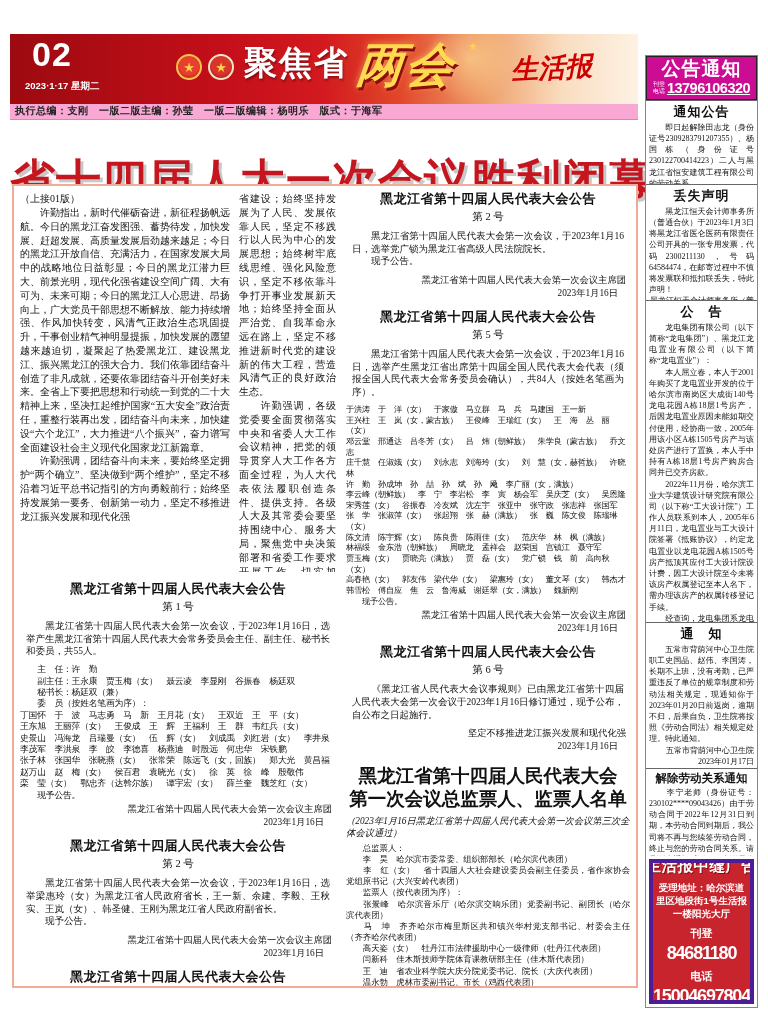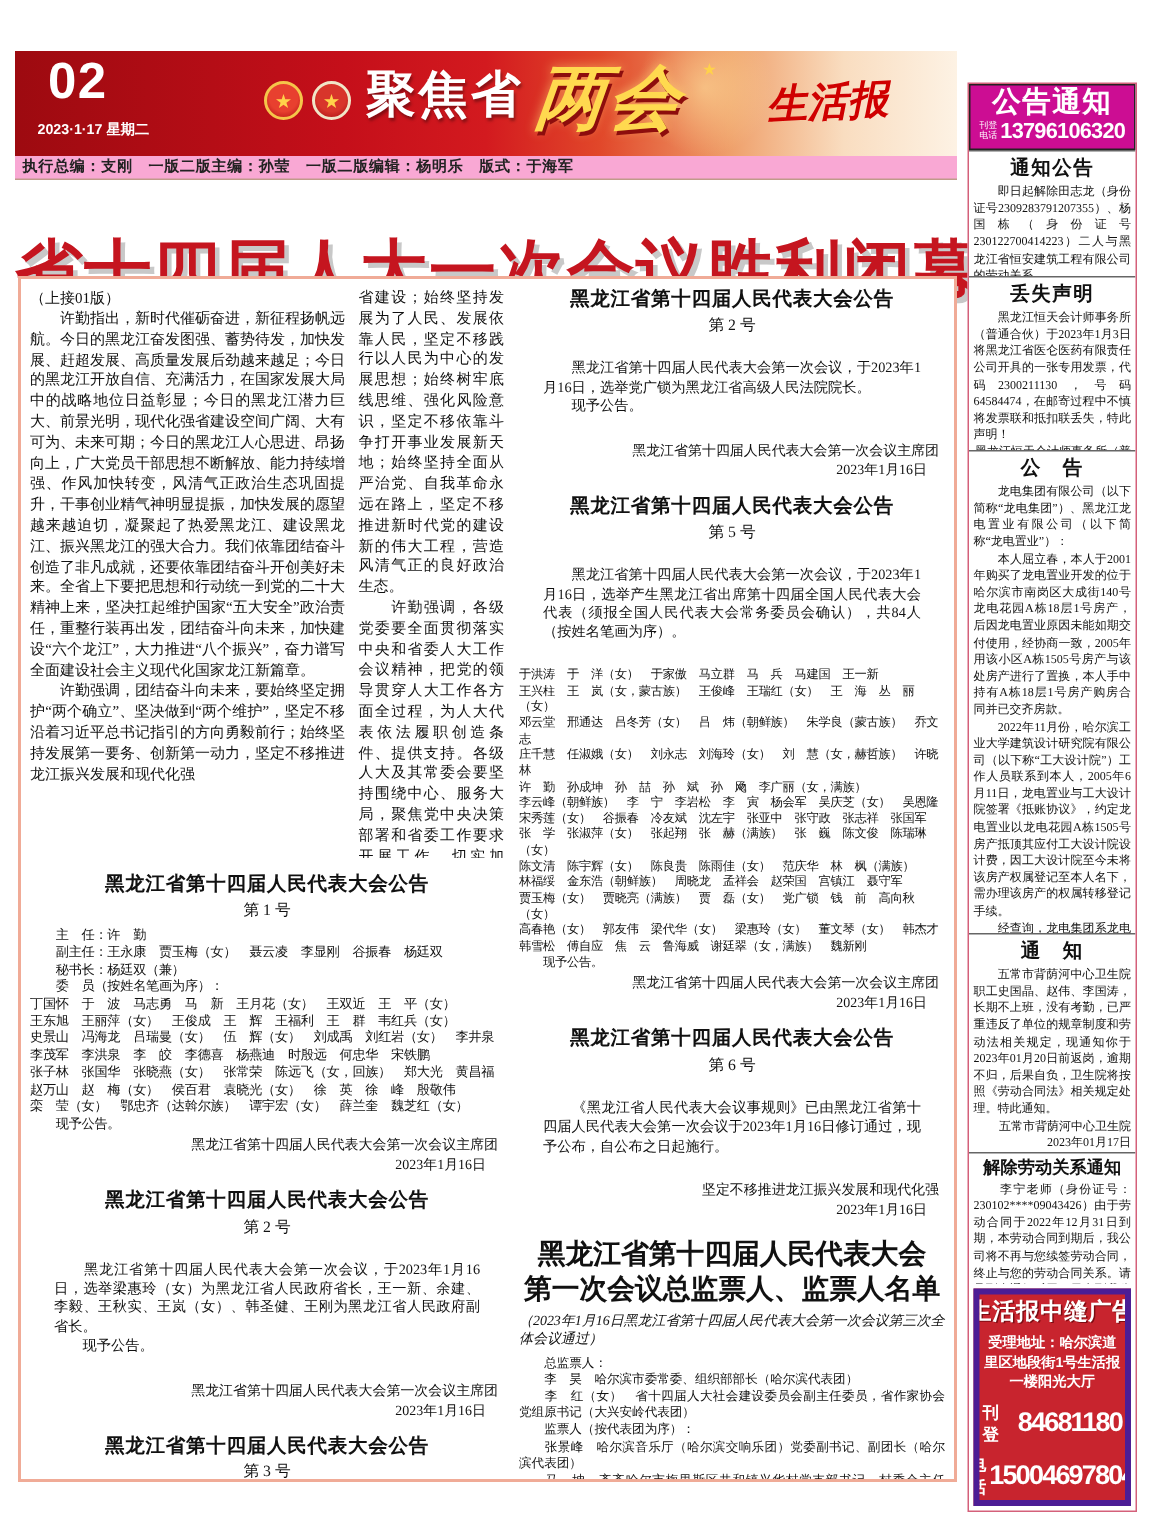--- a/index.html
+++ b/index.html
@@ -42,21 +42,21 @@
   .col-right{flex:1;min-width:0;display:flex;flex-direction:column;}
   .article{display:flex;gap:9px;height:380px;overflow:hidden;flex:none;}
   .article-col1{width:210px;flex:none;}
   .article-col2{flex:1;min-width:0;}
   .article-text{font-size:10px;line-height:1.38;text-align:justify;white-space:pre-line;
     font-family:"Liberation Serif","DejaVu Serif",serif;}
   .continued{font-size:10px;font-family:"Liberation Serif","DejaVu Serif",serif;}
   .ann{margin-top:10px;}
   .ann-title{font-size:13px;font-weight:900;text-align:center;letter-spacing:.5px;line-height:1.15;margin:0;}
   .ann-no{text-align:center;font-size:10.5px;margin:3px 0 4px;font-family:"Liberation Serif","DejaVu Serif",serif;}
-  .ann-body{font-size:9.5px;line-height:1.34;text-align:justify;white-space:pre-line;margin:16px;
+  .ann-body{font-size:9.5px;line-height:1.34;text-align:justify;white-space:pre-line;margin:6px;
     font-family:"Liberation Serif","DejaVu Serif",serif;}
   .ann-lines{font-size:8.8px;line-height:1.3;white-space:pre-line;letter-spacing:-.2px;
     font-family:"Liberation Serif","DejaVu Serif",serif;}
   .ann--a5 .ann-lines{font-size:8.2px;}
   .ann-sign{text-align:right;font-size:9.3px;margin-top:2px;padding-right:4px;
     font-family:"Liberation Serif","DejaVu Serif",serif;}
   .ann-date{text-align:right;font-size:9.3px;padding-right:12px;
     font-family:"Liberation Serif","DejaVu Serif",serif;}
   .monitor{margin-top:12px;}
   .monitor-title{font-size:18.5px;font-weight:900;text-align:center;line-height:1.22;margin:0;}
@@ -64,33 +64,33 @@
     font-family:"Liberation Serif","DejaVu Serif",serif;}
   .monitor-lines{font-size:8.4px;line-height:1.33;text-align:justify;white-space:pre-line;
     font-family:"Liberation Serif","DejaVu Serif",serif;}
   
   .sidebar{position:absolute;left:645px;top:55px;width:113px;height:953px;border:1px solid #d4607a;
     background:#fff;display:flex;flex-direction:column;overflow:hidden;}
   .sb-header{background:var(--magenta);color:#fff;border:1px solid #222;padding:2px 1px 3px;flex:none;}
   .sb-header-title{font-size:19px;font-weight:900;text-align:center;letter-spacing:1px;line-height:1.1;}
   .sb-phone{display:flex;align-items:center;justify-content:center;gap:2px;}
   .sb-phone-label{font-size:6px;line-height:1.15;white-space:pre-line;text-align:center;}
-  .sb-phone-no{font-size:14.5px;font-weight:800;letter-spacing:-.5px;}
+  .sb-phone-no{font-size:14.5px;font-weight:800;letter-spacing:-.5px;text-decoration:underline;}
   .sb-sec{border-top:1px solid #666;padding:2px 3px;overflow:hidden;flex:none;}
   .sb-title{font-size:13px;font-weight:900;text-align:center;letter-spacing:1px;margin:0 0 1px;}
   .sb-title--long{font-size:11.5px;letter-spacing:0;}
   .sb-body{font-size:8px;line-height:1.4;text-align:justify;white-space:pre-line;margin:0;
     font-family:"Liberation Serif","DejaVu Serif",serif;}
   .sb-sign,.sb-date{font-size:8px;text-align:right;font-family:"Liberation Serif","DejaVu Serif",serif;}
   .sec-h1{height:84px;} .sec-h2{height:116px;} .sec-h3{height:322px;} .sec-h4{height:146px;} .sec-h5{height:88px;}
   .sb-ad{flex:1;min-height:0;background:var(--ad-red);color:#fff;margin:3px;border:4px solid #4c1d95;
     display:flex;flex-direction:column;align-items:center;justify-content:center;gap:5px;padding:4px 2px;overflow:hidden;}
   .sb-ad-line1{font-size:15.5px;font-weight:900;letter-spacing:.5px;white-space:nowrap;text-shadow:1px 1px 0 #7c0c12;}
   .sb-ad-line2{font-size:9.5px;font-weight:700;line-height:1.35;text-align:center;}
-  .sb-ad-num{display:flex;align-items:center;gap:2px;}
+  .sb-ad-num{display:flex;align-items:center;gap:2px;flex-direction:column;}
   .sb-ad-num .lbl{font-size:11px;font-weight:900;}
   .sb-ad-num .num{font-size:18px;font-weight:900;letter-spacing:-1.2px;}
 </style>
 </head>
 <body>
 
 <div class="banner">
   <div class="page-no">02</div>
   <div class="banner-date">2023·1·17 星期二</div>
   <div class="emblems">
@@ -120,20 +120,21 @@
         <div class="article-text">省建设；始终坚持发展为了人民、发展依靠人民，坚定不移践行以人民为中心的发展思想；始终树牢底线思维、强化风险意识，坚定不移依靠斗争打开事业发展新天地；始终坚持全面从严治党、自我革命永远在路上，坚定不移推进新时代党的建设新的伟大工程，营造风清气正的良好政治生态。
 　　许勤强调，各级党委要全面贯彻落实中央和省委人大工作会议精神，把党的领导贯穿人大工作各方面全过程，为人大代表依法履职创造条件、提供支持。各级人大及其常委会要坚持围绕中心、服务大局，聚焦党中央决策部署和省委工作要求开展工作，切实加强“四个机关”建设，各级人大代表要不负人民重托，牢记为民履职的使命，当好党和政府联系群众的桥梁纽带，实现人民对美好生活的向往。
 　　会议号召，让我们更加紧密地团结在以习近平同志为核心的党中央周围，深入贯彻落实党的二十大精神，以一往无前的奋斗姿态、永不懈怠的精神状态，坚定信心、团结奋斗，加快推进全面振兴全方位振兴，扎实推动中国式现代化龙江实践，为全面建设社会主义现代化强国、推进中华民族伟大复兴贡献力量。
 　　大会在雄壮的国歌声中闭幕。</div>
       </div>
     </div>
 
     <section class="ann">
       <h2 class="ann-title">黑龙江省第十四届人民代表大会公告</h2>
       <div class="ann-no">第 1 号</div>
+      <p class="ann-body">　　黑龙江省第十四届人民代表大会第一次会议，于2023年1月16日，选举产生黑龙江省第十四届人民代表大会常务委员会主任、副主任、秘书长和委员，共55人。</p>
       <div class="ann-lines">　　主　任：许　勤
 　　副主任：王永康　贾玉梅（女）　聂云凌　李显刚　谷振春　杨廷双
 　　秘书长：杨廷双（兼）
 　　委　员（按姓名笔画为序）：
 丁国怀　于　波　马志勇　马　新　王月花（女）　王双近　王　平（女）
 王东旭　王丽萍（女）　王俊成　王　辉　王福利　王　群　韦红兵（女）
 史景山　冯海龙　吕瑞曼（女）　伍　辉（女）　刘成禹　刘红岩（女）　李井泉
 李茂军　李洪泉　李　皎　李德喜　杨燕迪　时殷远　何忠华　宋铁鹏
 张子林　张国华　张晓燕（女）　张常荣　陈远飞（女，回族）　郑大光　黄昌福
 赵万山　赵　梅（女）　侯百君　袁晓光（女）　徐　英　徐　峰　殷敬伟

